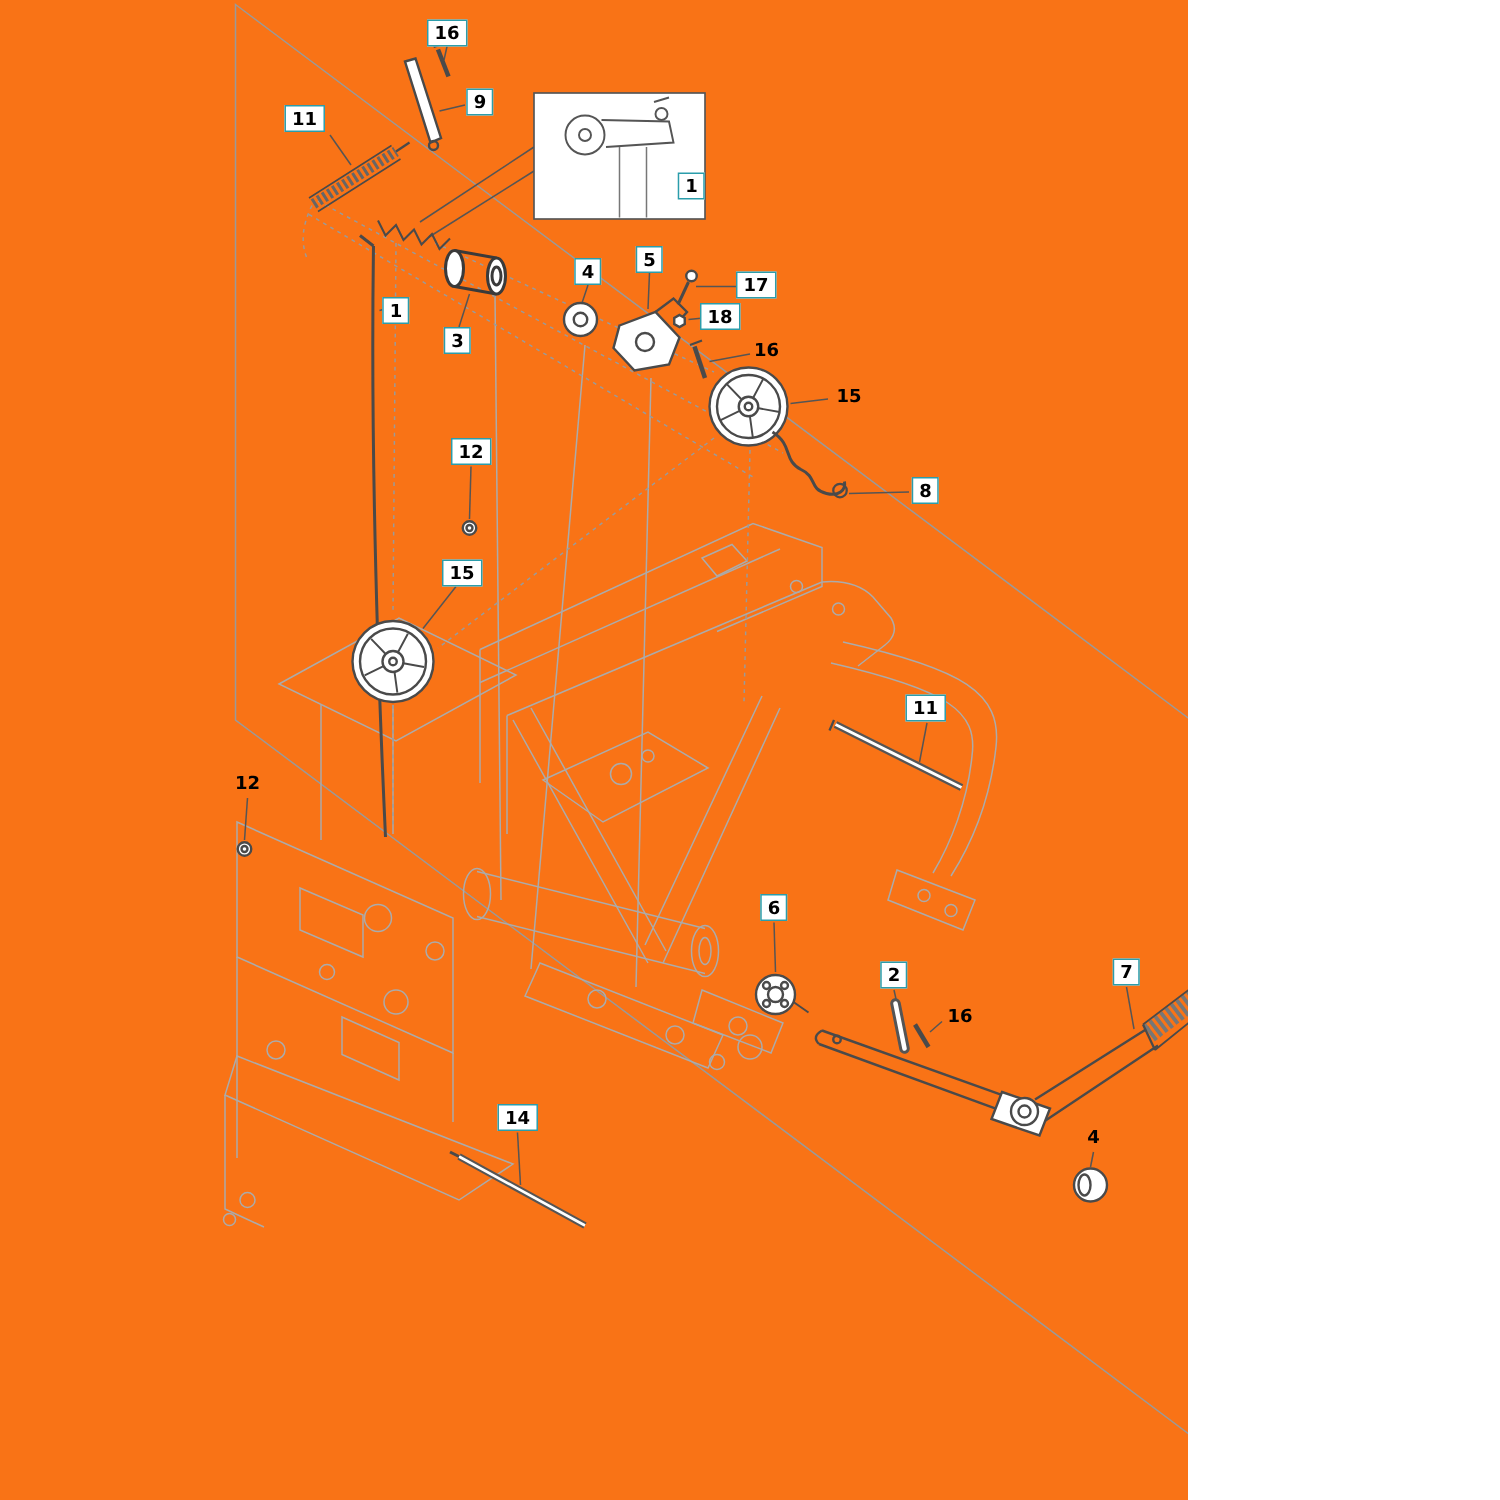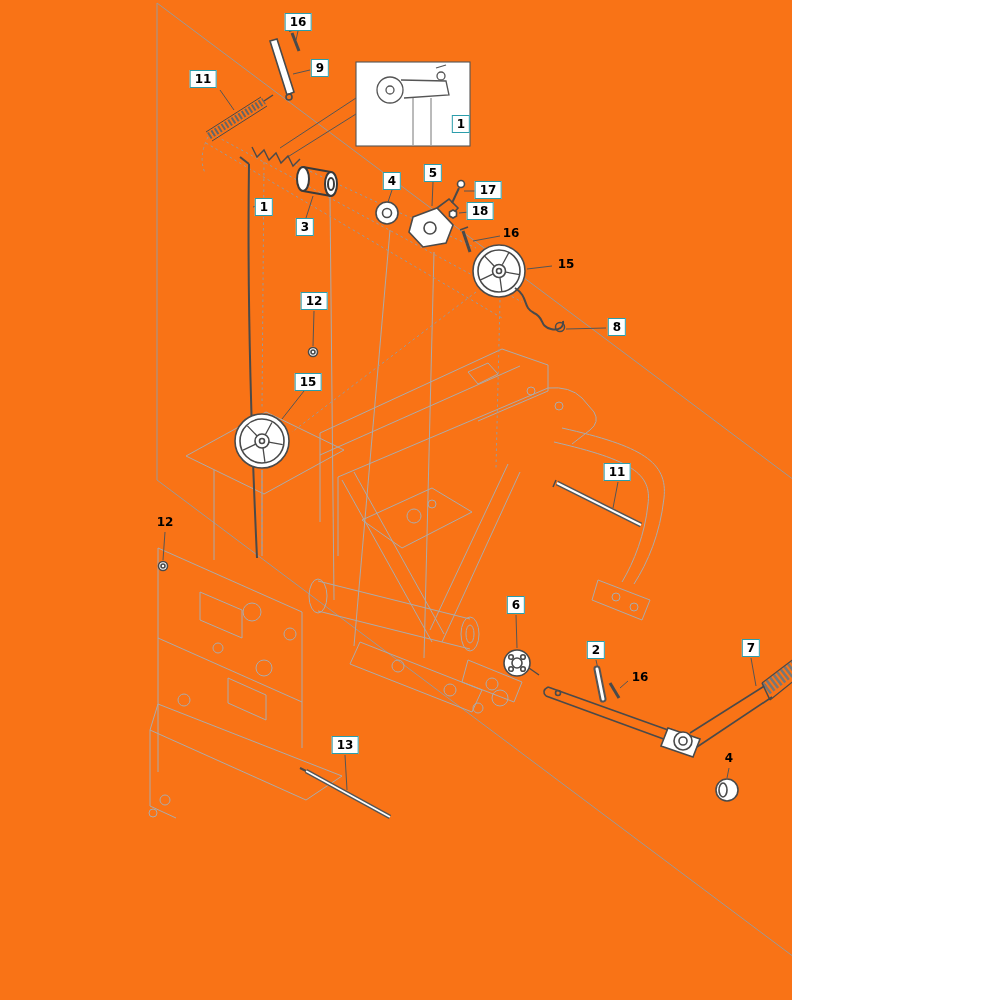--- a/index.html
+++ b/index.html
@@ -262,30 +262,30 @@
 
   <div>
       <div class="callout boxed" style="left: 298px; top: 22px;">16</div>
       <div class="callout boxed" style="left: 320px; top: 68px;">9</div>
       <div class="callout boxed" style="left: 203px; top: 79px;">11</div>
       <div class="callout boxed" style="left: 461px; top: 124px;">1</div>
       <div class="callout boxed" style="left: 264px; top: 207px;">1</div>
       <div class="callout boxed" style="left: 305px; top: 227px;">3</div>
       <div class="callout boxed" style="left: 392px; top: 181px;">4</div>
       <div class="callout boxed" style="left: 433px; top: 173px;">5</div>
-      <div class="callout boxed" style="left: 488px; top: 190px;">17</div>
+      <div class="callout boxed" style="left: 504px; top: 190px;">17</div>
       <div class="callout boxed" style="left: 480px; top: 211px;">18</div>
       <div class="callout plain" style="left: 511px; top: 233px;">16</div>
       <div class="callout plain" style="left: 566px; top: 264px;">15</div>
       <div class="callout boxed" style="left: 617px; top: 327px;">8</div>
       <div class="callout boxed" style="left: 314px; top: 301px;">12</div>
       <div class="callout boxed" style="left: 308px; top: 382px;">15</div>
       <div class="callout boxed" style="left: 617px; top: 472px;">11</div>
       <div class="callout plain" style="left: 165px; top: 522px;">12</div>
       <div class="callout boxed" style="left: 516px; top: 605px;">6</div>
       <div class="callout boxed" style="left: 596px; top: 650px;">2</div>
       <div class="callout plain" style="left: 640px; top: 677px;">16</div>
       <div class="callout boxed" style="left: 751px; top: 648px;">7</div>
       <div class="callout plain" style="left: 729px; top: 758px;">4</div>
-      <div class="callout boxed" style="left: 345px; top: 745px;">13</div>
+      <div class="callout boxed" style="left: 345px; top: 745px;">14</div>
     </div>
 
 </div>
 
 </body></html>

